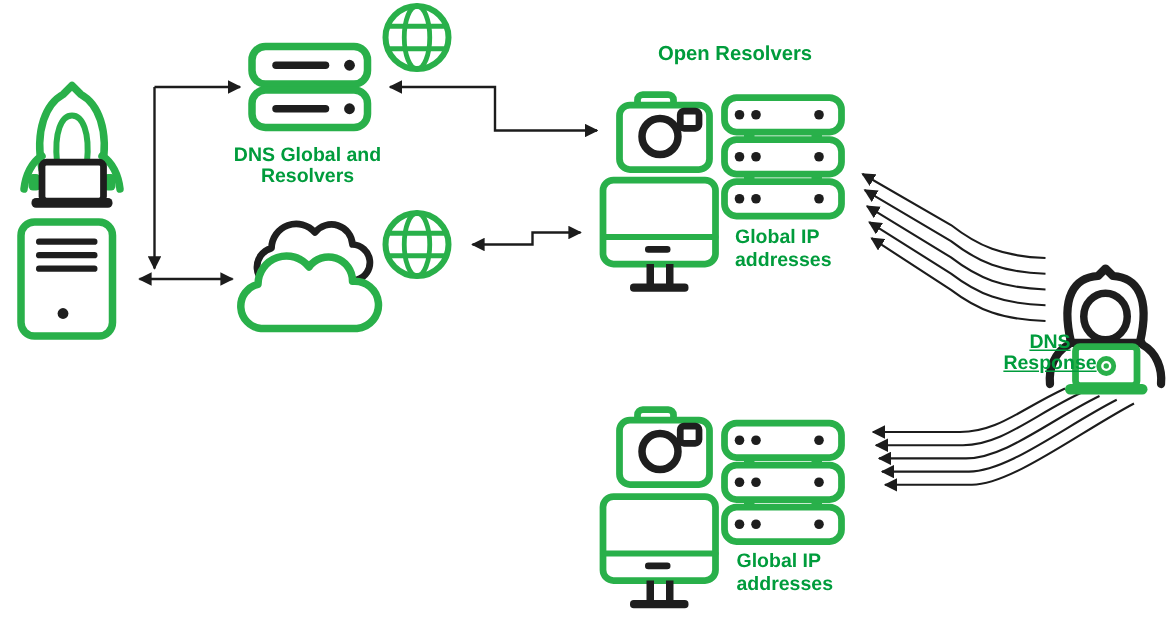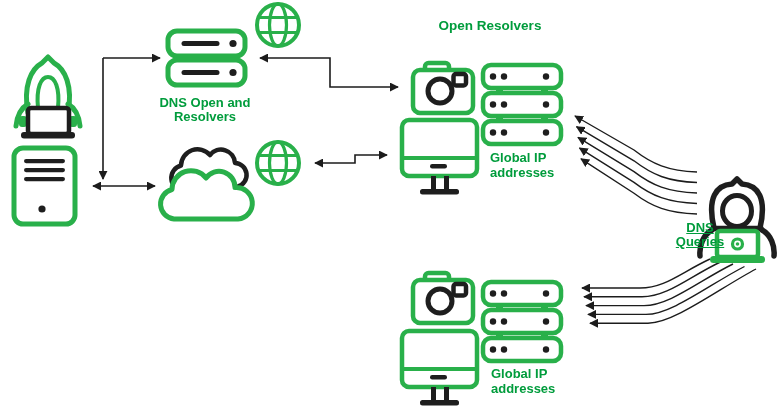--- a/index.html
+++ b/index.html
@@ -24,21 +24,21 @@
   .bs45{stroke:var(--ib);stroke-width:4.5;fill:#fff;stroke-linecap:round;stroke-linejoin:round}
   .bln{stroke:var(--ib);stroke-width:5;fill:none;stroke-linecap:round}
   .bf{fill:var(--ib);stroke:none}
   .gf{fill:var(--ig);stroke:none}
   .al{stroke:var(--ab);stroke-width:1.6;fill:none}
   .qc{stroke:var(--ab);stroke-width:1.4;fill:none}
   
   .lbl{position:absolute;font-weight:700;font-size:13px;line-height:14px;
        color:var(--tg);text-align:center;white-space:nowrap;}
   .lbl-exchange{left:138px;top:96px;width:134px;}
-  .lbl-resolvers{left:423px;top:19px;width:134px;font-size:13.5px;}
+  .lbl-resolvers{left:423px;top:29px;width:134px;font-size:13.5px;}
   .lbl-gip-top{left:490px;top:150px;width:70px;text-align:left;line-height:15px;}
   .lbl-gip-bottom{left:491px;top:366px;width:70px;text-align:left;line-height:15px;}
   .lbl-queries{left:664px;top:221px;width:72px;text-decoration:underline;}
 </style>
 </head>
 <body>
 
 <div class="canvas">
 
   <svg class="diagram" width="780" height="413" viewBox="0 0 780 413">
@@ -200,36 +200,36 @@
       <path class="bs55" d="M712,230 C703,235 699,246 700,256"></path>
       <path class="bs55" d="M762,230 C771,235 775,246 774,256"></path>
       <rect class="gs45" x="717" y="231" width="41" height="26" rx="3"></rect>
       <circle class="gs3n" cx="737.5" cy="244" r="5"></circle>
       <circle class="gf" cx="737.5" cy="244" r="1.8"></circle>
       <rect class="gf" x="710" y="256" width="55" height="7" rx="3.5"></rect>
     </g>
   </svg>
 
   <div class="lbl lbl-exchange">
-    <div>DNS Open and</div>
+    <div>DNS Global and</div>
     <div>Resolvers</div>
   </div>
 
   <div class="lbl lbl-resolvers">
     <div>Open Resolvers</div>
   </div>
 
   <div class="lbl lbl-gip-top">
     <div>Global IP</div>
     <div>addresses</div>
   </div>
 
   <div class="lbl lbl-gip-bottom">
     <div>Global IP</div>
     <div>addresses</div>
   </div>
 
   <div class="lbl lbl-queries">
     <div>DNS</div>
-    <div>Queries</div>
+    <div>Response</div>
   </div>
 
 </div>
 
 </body></html>

